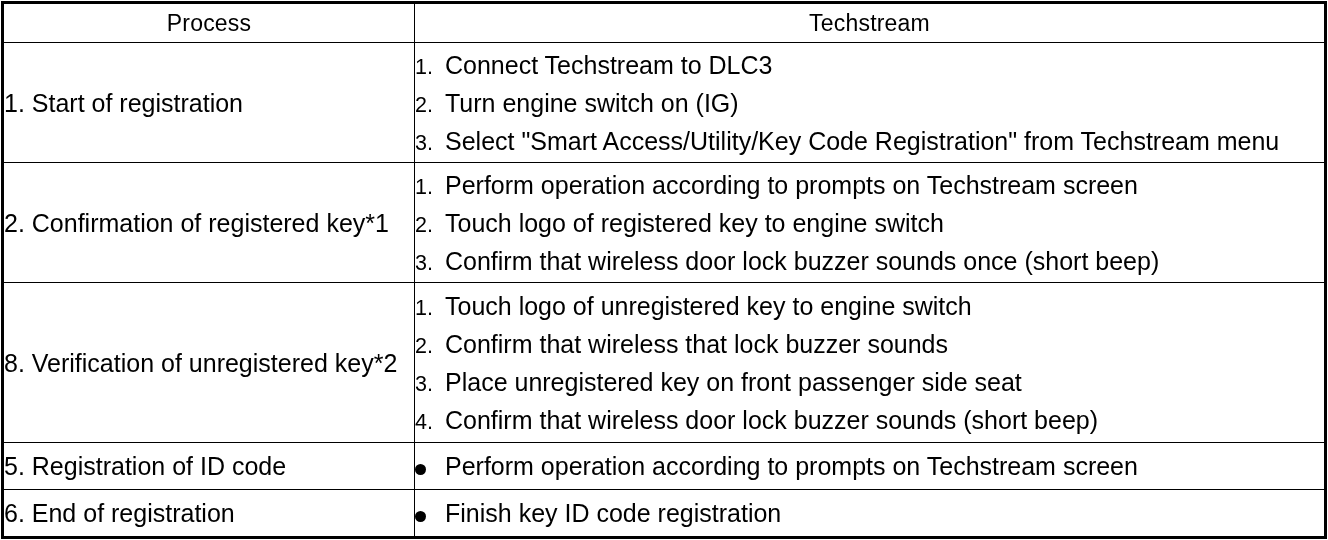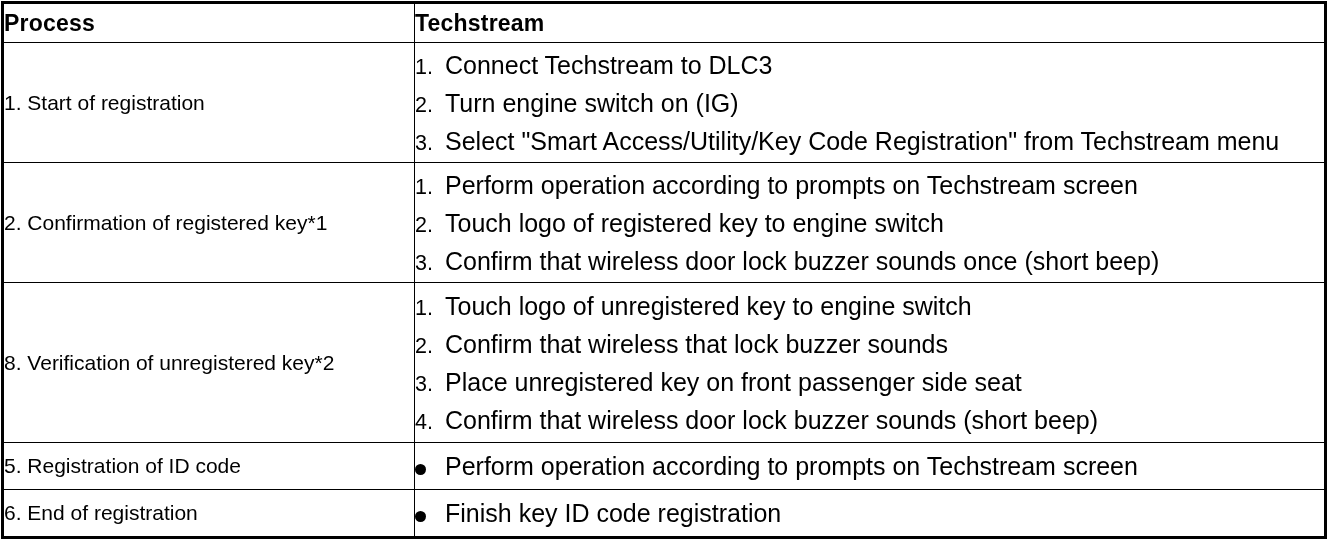--- a/index.html
+++ b/index.html
@@ -41,40 +41,40 @@
     border: 1.5px solid #000000;
     padding: 0;
     vertical-align: middle;
     background: #ffffff;
   }
 
   
   thead tr th {
     border-top: 0;
     border-bottom: 3px solid #000000;
-    text-align: left;
+    text-align: center;
     height: 38px;
-    font-weight: bold;
+    font-weight: normal;
     font-size: 23px;
     letter-spacing: 0.2px;
     margin-top: 45px;
   }
 
   th.process-head,
   td.process-cell {
     border-left: 0;
     border-right: 2.5px solid #000000;
   }
   th.procedure-head,
   td.procedure-cell {
     border-right: 0;
   }
 
   td.process-cell {
-    font-size: 21px;
+    font-size: 25px;
     padding: 0 4px 0 8px;
     line-height: 1.2;
     white-space: nowrap;
   }
 
   td.procedure-cell {
     padding: 6px 2px 6px 14px;
     font-size: 21.5px;
   }
 

